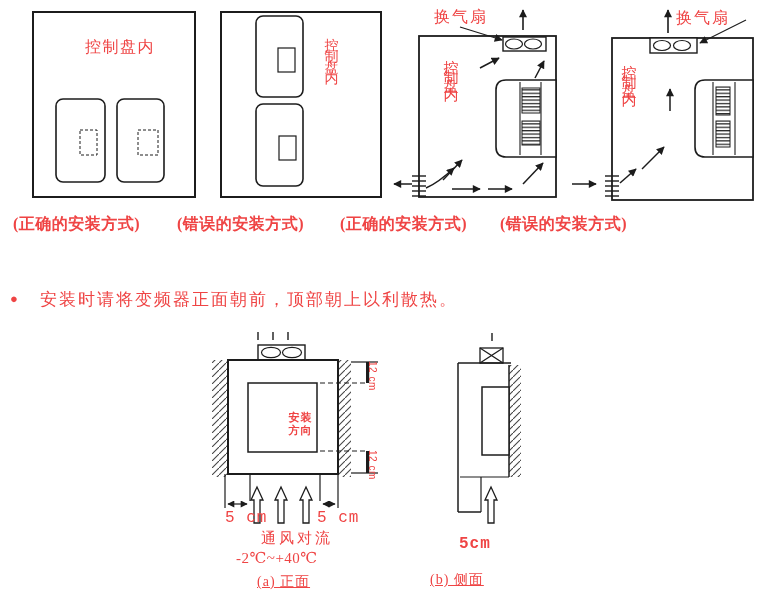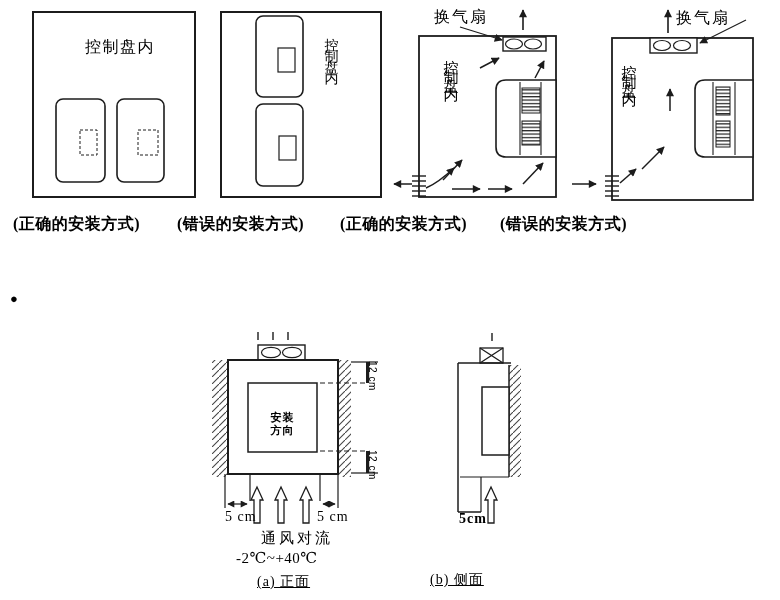--- a/index.html
+++ b/index.html
@@ -1,30 +1,30 @@
 <!DOCTYPE html>
 <html><head>
 <meta charset="utf-8">
 <style>
   html,body{margin:0;padding:0;background:#fff;}
   #canvas{position:relative;width:780px;height:600px;background:#ffffff;overflow:hidden;
           font-family:"Liberation Serif","DejaVu Serif",serif;color:#1c1c1c;}
   .abs{position:absolute;}
   svg{position:absolute;overflow:visible;}
-  .cjk{color:#000000;white-space:nowrap;}
+  .cjk{color:#ef4444;white-space:nowrap;}
   .panel-label{font-size:16px;letter-spacing:1.5px;}
   .vtext{writing-mode:vertical-rl;text-orientation:upright;font-size:15px;letter-spacing:9px;line-height:16px;}
   .vtext2{writing-mode:vertical-rl;text-orientation:upright;font-size:14px;letter-spacing:11px;line-height:15px;}
   .cap{font-weight:bold;font-size:16px;letter-spacing:0.5px;font-family:Liberation Serif, serif;}
   .note-bullet{font-size:13px;top:291px;left:10px;}
   .note-text{font-size:17px;letter-spacing:2px;}
-  .mount{font-size:11px;line-height:13px;font-weight:bold;text-align:center;letter-spacing:1px;}
+  .mount{font-size:11px;line-height:13px;font-weight:bold;text-align:center;letter-spacing:1px;padding-left:18px;}
   .vdim{writing-mode:vertical-rl;font-size:10px;font-family:"Liberation Sans","DejaVu Sans",sans-serif;letter-spacing:0.5px;}
-  .dim{font-size:14px;font-family:Liberation Serif, serif;letter-spacing:1px;}
-  .dimb{font-weight:bold;}
+  .dim{font-size:16px;font-family:Liberation Mono, monospace;letter-spacing:1px;}
+  .dimb{font-weight:bold;margin-top:24px;}
   .air{font-size:15px;letter-spacing:3px;}
   .temp{font-size:15px;letter-spacing:0.5px;}
   .subcap{font-size:14px;letter-spacing:1px;text-decoration:underline;}
   .z{z-index:3;}
 </style>
 </head>
 <body>
 
 <div id="canvas">
 
@@ -131,20 +131,21 @@
   </svg>
   <div class="abs cjk z" style="left:676px;top:8px;font-size:16px;letter-spacing:2px">换气扇</div>
   <div class="abs cjk vtext z" style="left:621px;top:53px">控制盘内</div>
 
   <div class="abs cjk cap z" style="left:13px;top:214px">(正确的安装方式)</div>
   <div class="abs cjk cap z" style="left:177px;top:214px">(错误的安装方式)</div>
   <div class="abs cjk cap z" style="left:340px;top:214px">(正确的安装方式)</div>
   <div class="abs cjk cap z" style="left:500px;top:214px">(错误的安装方式)</div>
 
   <div class="abs cjk note-bullet z">●</div>
+  <div class="abs cjk note-text z" style="left:40px;top:288px">安装时请将变频器正面朝前，顶部朝上以利散热。</div>
 
   <svg style="left:205px;top:328px" width="190" height="205">
     <defs>
       <marker id="mf" viewBox="0 0 10 10" refX="9" refY="5" markerWidth="8" markerHeight="7" orient="auto-start-reverse" markerUnits="userSpaceOnUse">
         <path d="M0,0 L10,5 L0,10 z" fill="#1c1c1c"></path>
       </marker>
       <pattern id="hf" width="7" height="7" patternUnits="userSpaceOnUse">
         <path d="M0,7 L7,0" stroke="#444" stroke-width="1.1"></path>
       </pattern>
     </defs>

